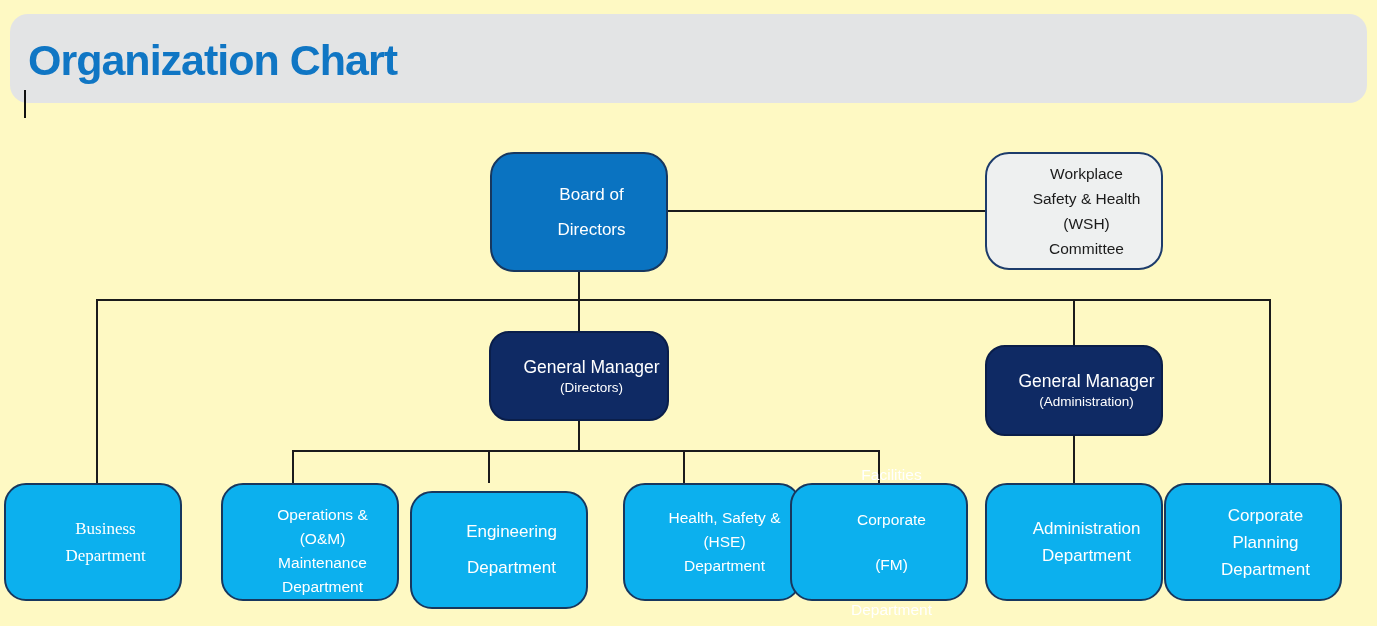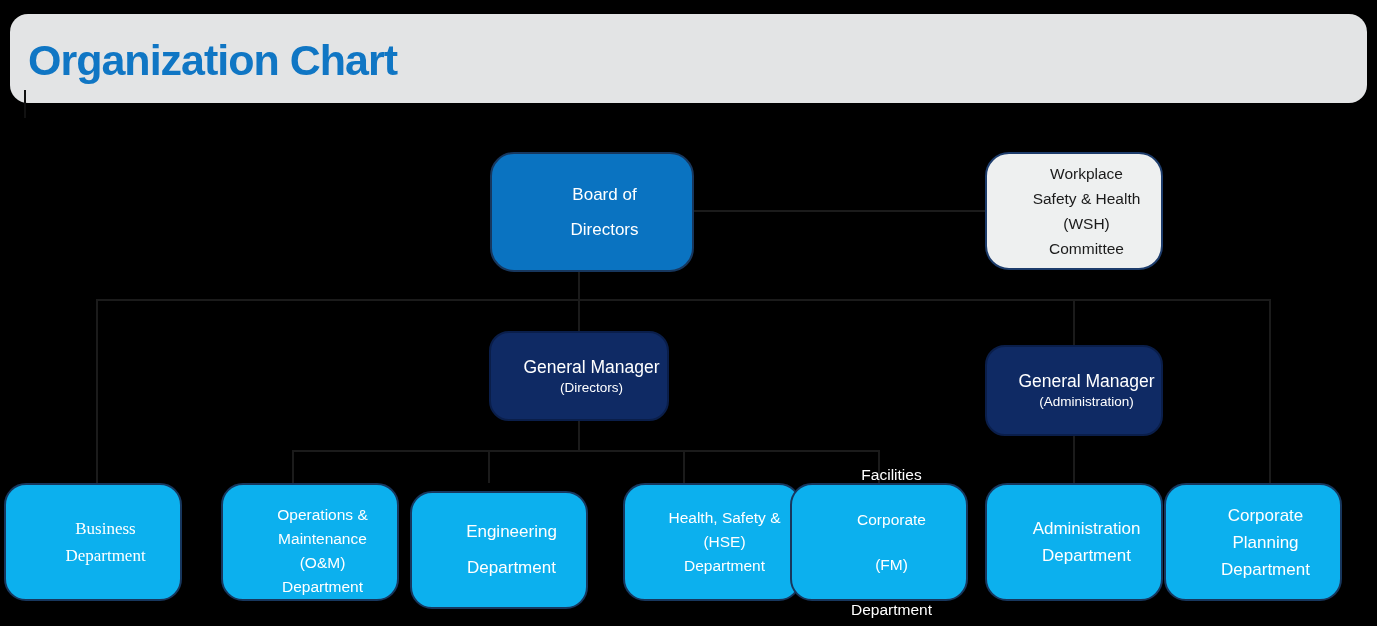--- a/index.html
+++ b/index.html
@@ -1,17 +1,17 @@
 <!DOCTYPE html>
 <html><head>
 <meta charset="utf-8">
 <style>
   html,body{margin:0;padding:0;background:#ffffff;}
   #canvas{
-    position:relative;width:1377px;height:626px;background:#000000;overflow:hidden;
+    position:relative;width:1377px;height:626px;background:#fef9c3;overflow:hidden;
     font-family:"Liberation Sans","DejaVu Sans",sans-serif;
   }
   
   #banner{
     position:absolute;left:10px;top:14px;width:1357px;height:89px;
     background:#e3e4e5;border-radius:18px;
   }
   #title{
     position:absolute;left:28px;top:36px;
     font-size:43px;font-weight:bold;color:#1076c4;letter-spacing:-1px;
@@ -41,21 +41,21 @@
   }
   .navy .gm-title{font-size:17.5px;line-height:23px;}
   .navy .gm-sub{font-size:13.5px;line-height:18px;}
   .cyan{
     background:#0cb0ee;border:2.5px solid #17375e;border-radius:22px;
     font-size:17px;line-height:27px;
   }
   .cyan.small{font-size:15.5px;line-height:24px;}
   .cyan.wide-gap{line-height:36px;}
   
-  #node-board{left:490px;top:152px;width:204px;height:120px;align-items:flex-end;}
+  #node-board{left:490px;top:152px;width:178px;height:120px;align-items:flex-end;}
   #node-wsh{left:985px;top:152px;width:178px;height:118px;}
   #node-gm-ops{left:489px;top:331px;width:180px;height:90px;}
   #node-gm-admin{left:985px;top:345px;width:178px;height:91px;}
   .dept{top:483px;width:178px;height:118px;}
   #dept-0{left:4px;font-family:Liberation Serif, serif;}
   #dept-1{left:221px;justify-content:flex-end;}
   #dept-2{left:410px;margin-top:8px;}
   #dept-3{left:595px;margin-left:28px;}
   #dept-4{left:790px;gap:21px;}
   #dept-5{left:985px;}
@@ -120,22 +120,22 @@
     <span class="gm-sub">(Administration)</span>
   </div>
 
   <div class="node cyan dept" id="dept-0">
     <span>Business</span>
     <span>Department</span>
   </div>
 
   <div class="node cyan small dept" id="dept-1">
     <span>Operations &amp;</span>
+    <span>(O&amp;M)</span>
     <span>Maintenance</span>
-    <span>(O&amp;M)</span>
     <span>Department</span>
   </div>
 
   <div class="node cyan wide-gap dept" id="dept-2">
     <span>Engineering</span>
     <span>Department</span>
   </div>
 
   <div class="node cyan small dept" id="dept-3">
     <span>Health, Safety &amp;</span>

